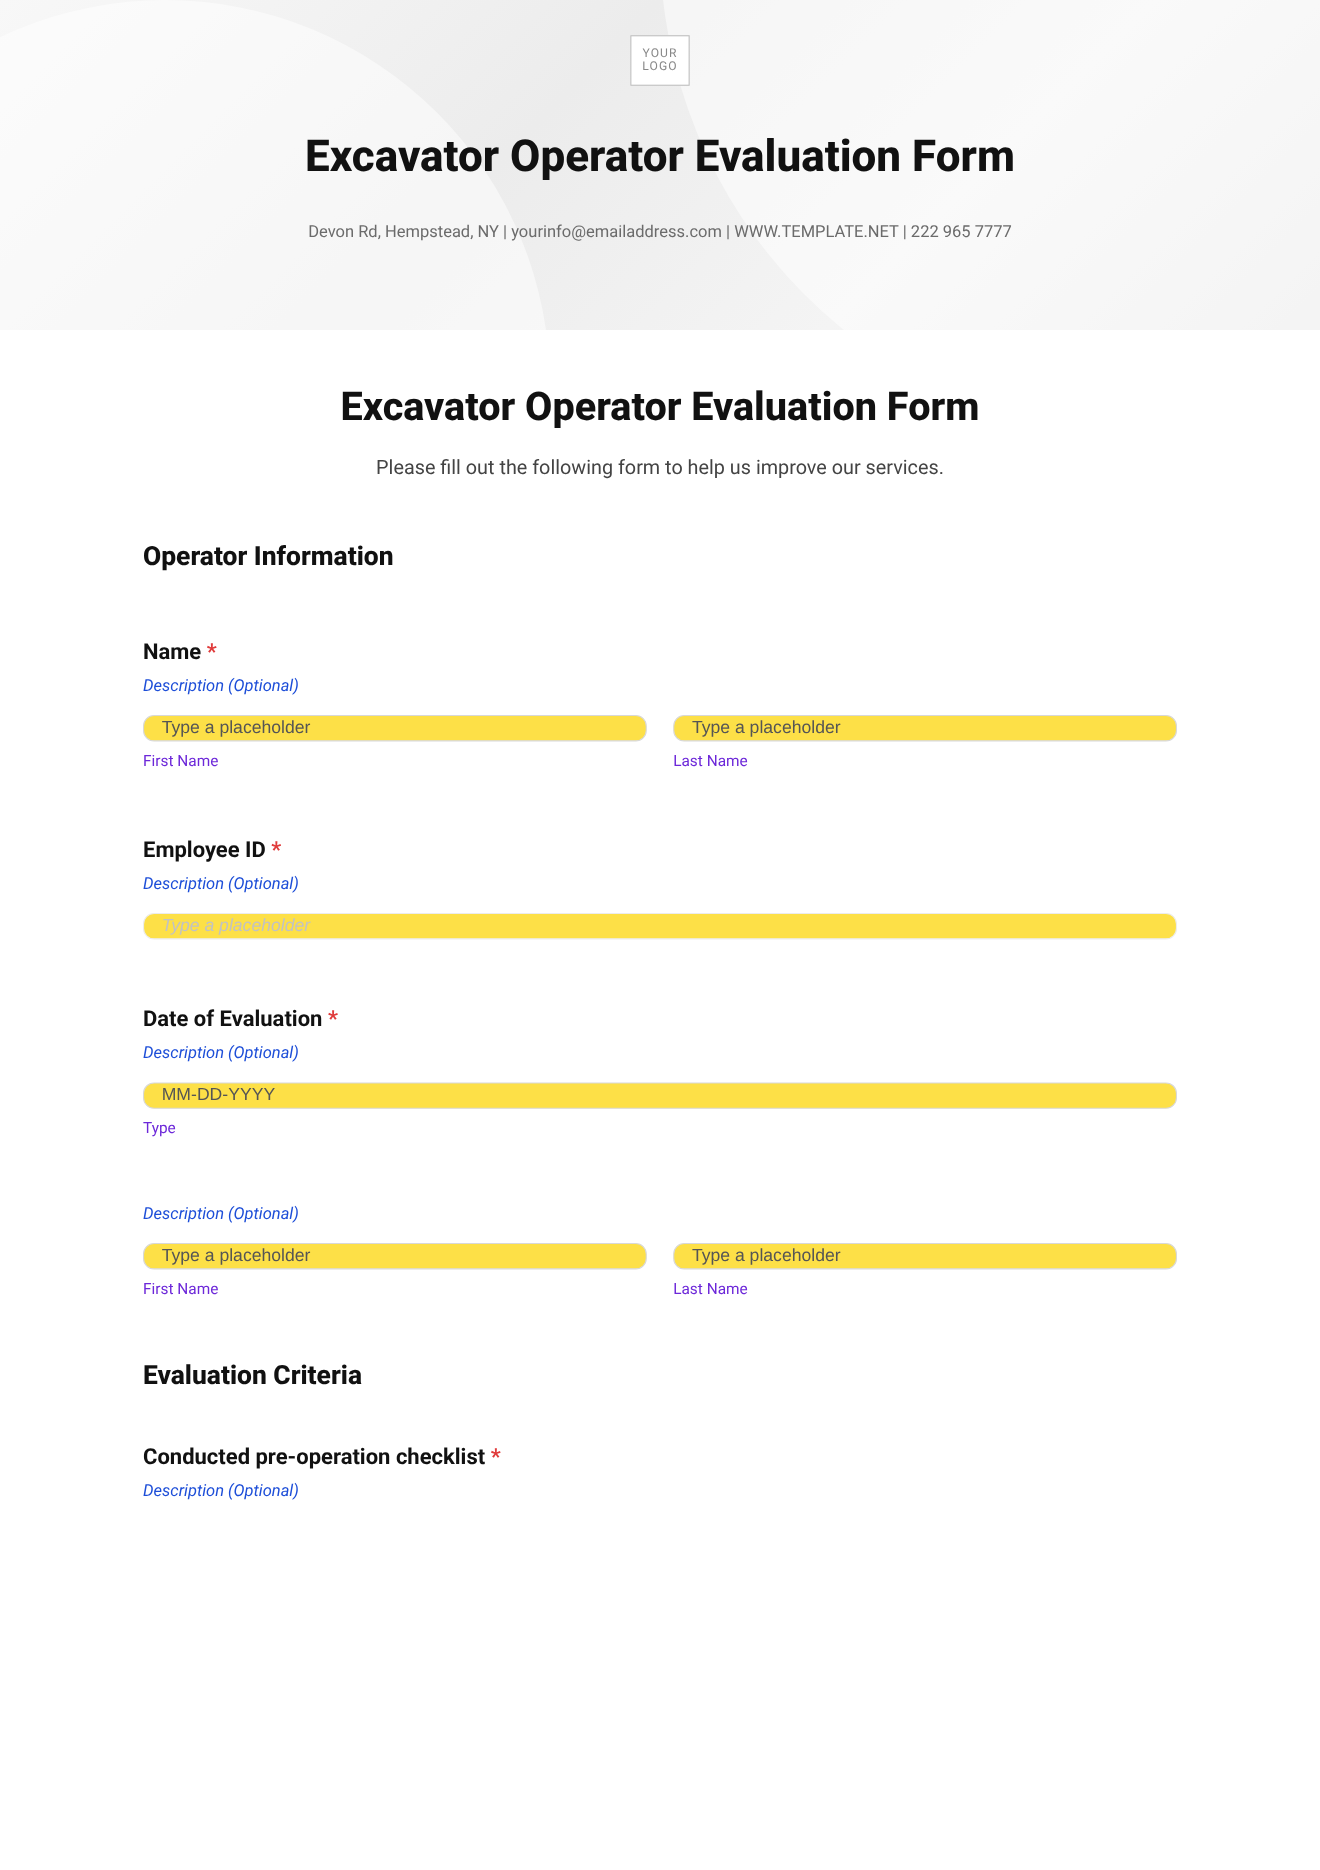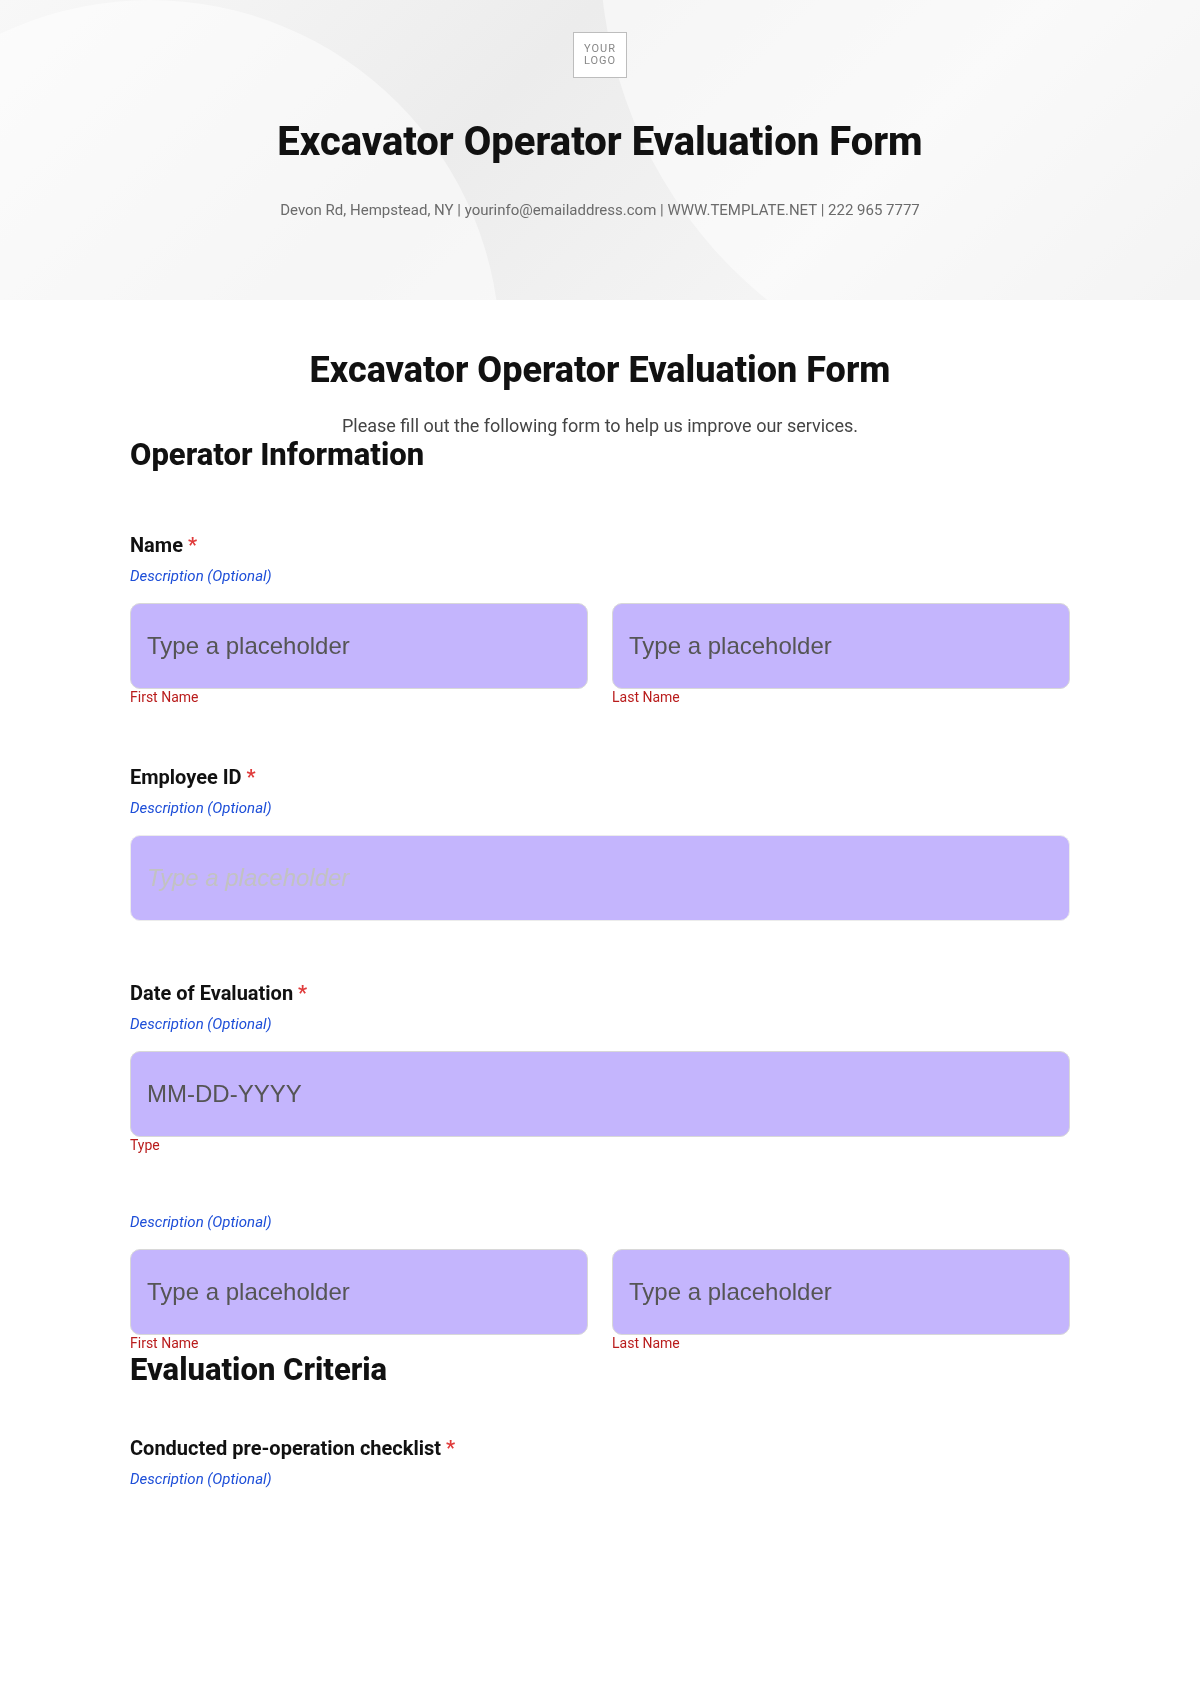--- a/index.html
+++ b/index.html
@@ -74,21 +74,22 @@
     font-weight: 800;
     color: #111;
   }
   .form-desc {
     text-align: center;
     margin-top: 24px;
     font-size: 18px;
     color: #444;
   }
   .section-title {
-    font-size: 31px;
+    margin-top: 56px;
+    font-size: 24px;
     font-weight: 800;
     color: #111;
   }
   .field-block { margin-top: 60px; }
   .field-label {
     font-size: 20px;
     font-weight: 700;
     color: #111;
   }
   .req { color: #e03b3b; }
@@ -99,33 +100,34 @@
     color: #1d4ed8;
   }
   .input-row {
     display: flex;
     gap: 24px;
     margin-top: 18px;
   }
   .input-col { flex: 1; }
   .text-input {
     width: 100%;
-    padding: 28px 16px;
-    font-size: 24px;
+    padding: 2px 16px;
+    font-size: 16px;
     border: 1px solid #d8d8d8;
     border-radius: 10px;
     color: #333;
-    background: #c4b5fd;
+    background: #fde047;
   }
   .text-input::placeholder { color: #555; }
   .text-input.faded::placeholder { color: #c2c2c2; font-style: italic; }
   .text-input.faded { border-color: #ececec; }
   .sub-label {
+    margin-top: 10px;
     font-size: 14px;
-    color: #b91c1c;
+    color: #6d28d9;
   }
 </style>
 </head>
 <body>
 
 <div class="page">
   <div class="header-bg"></div>
 
   <div class="header">
     <div class="logo-box">

